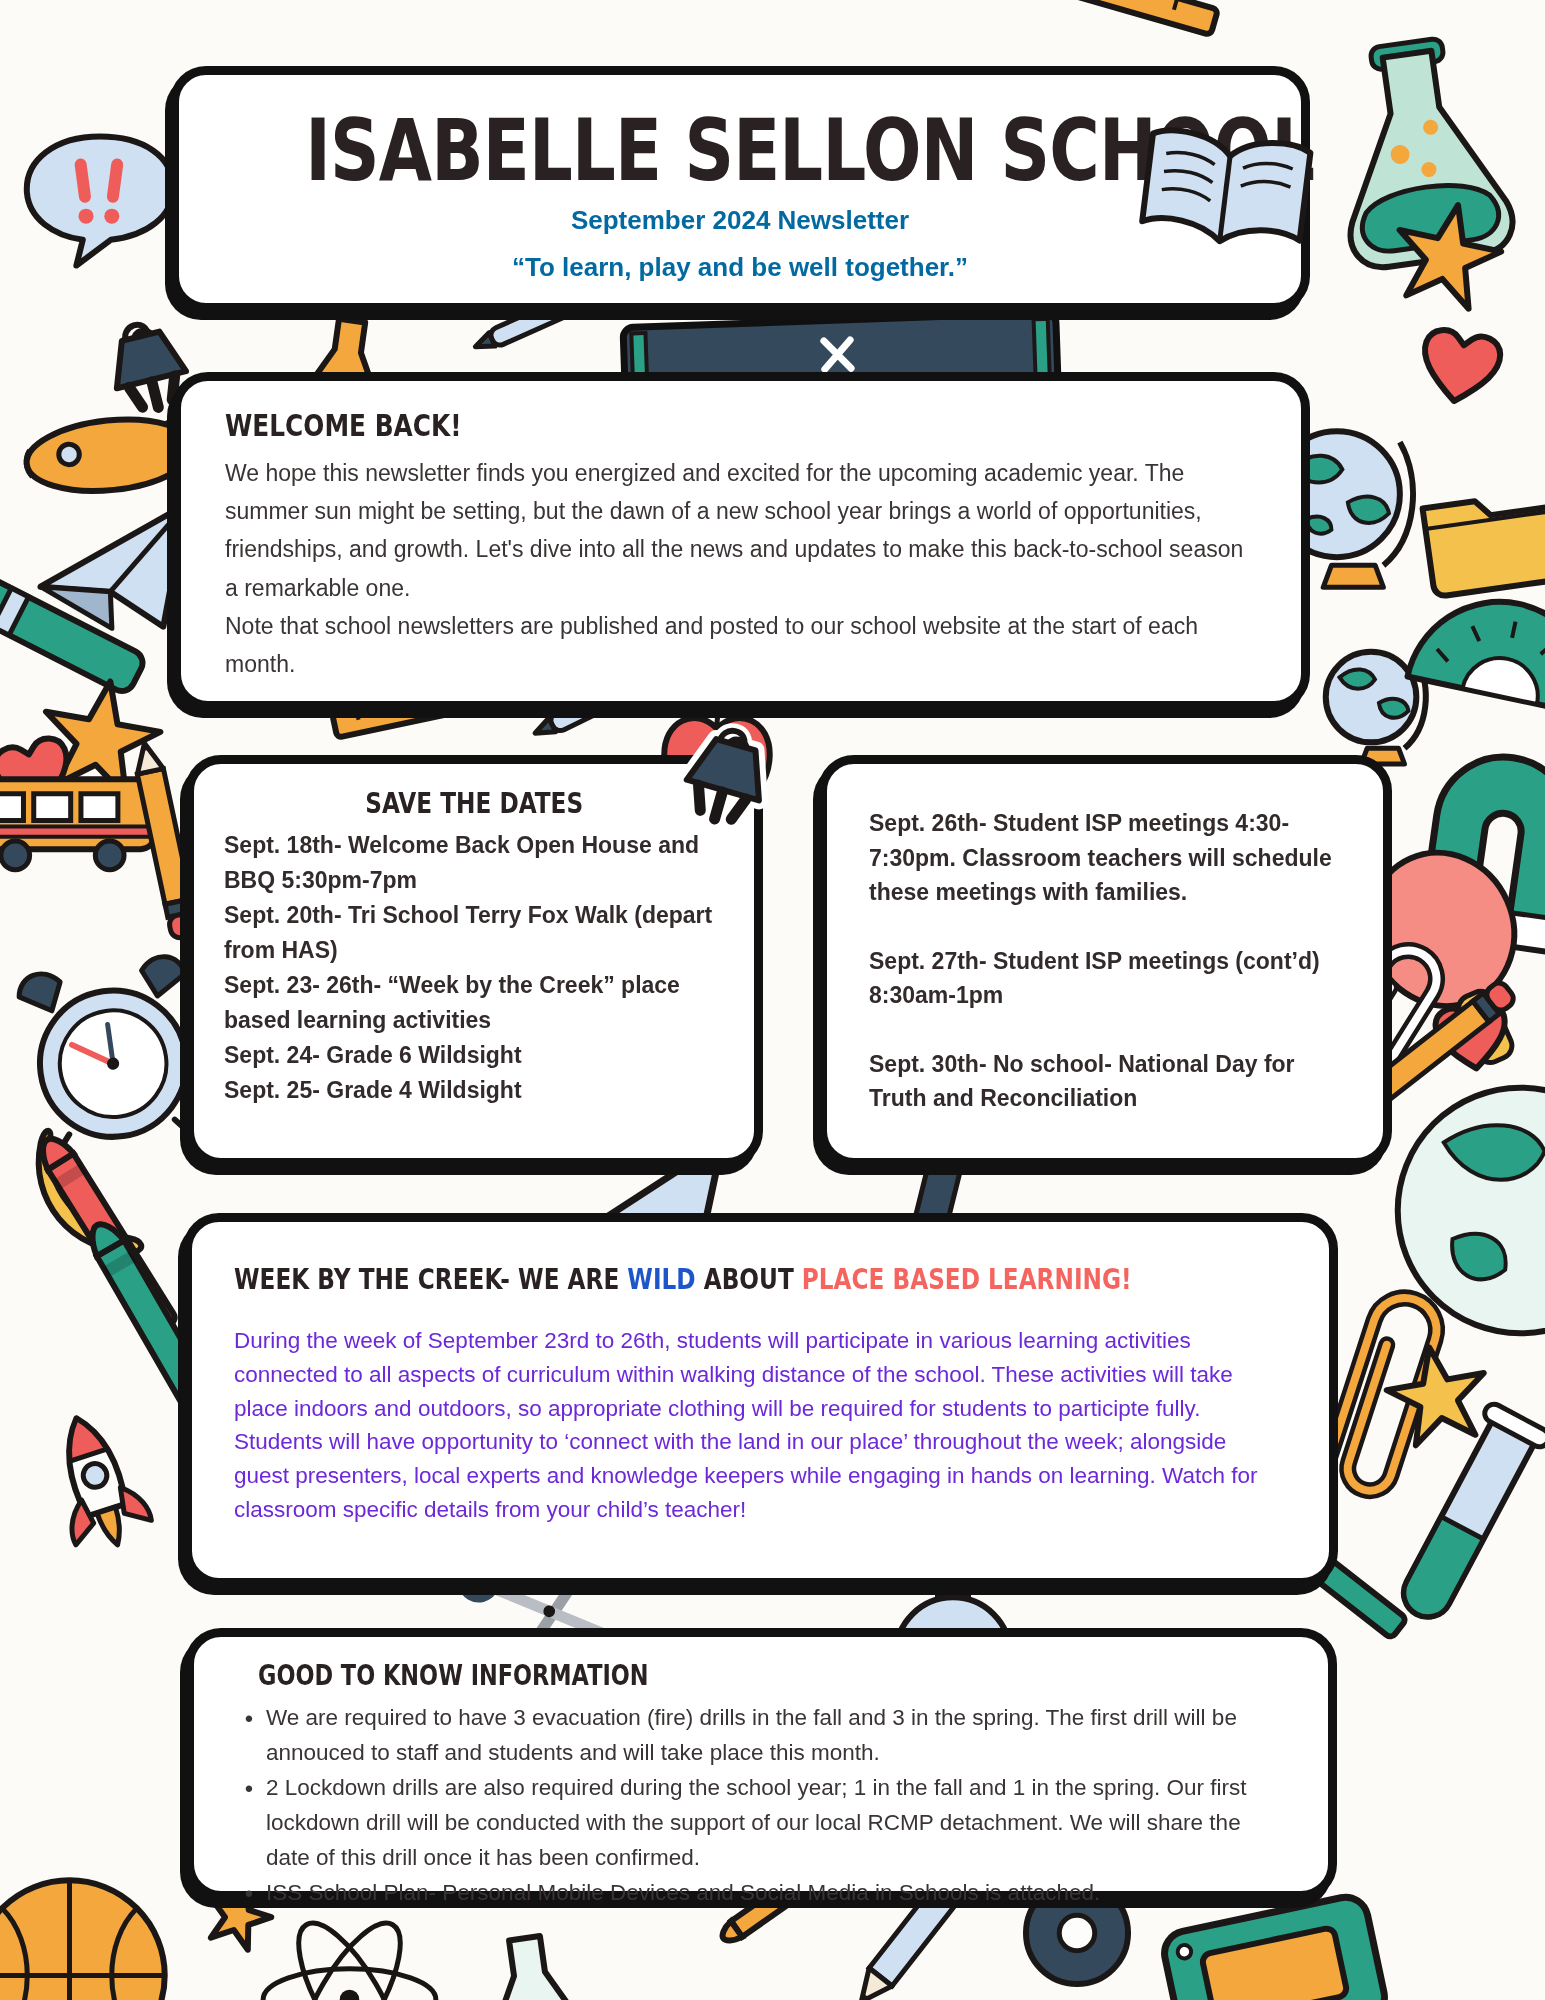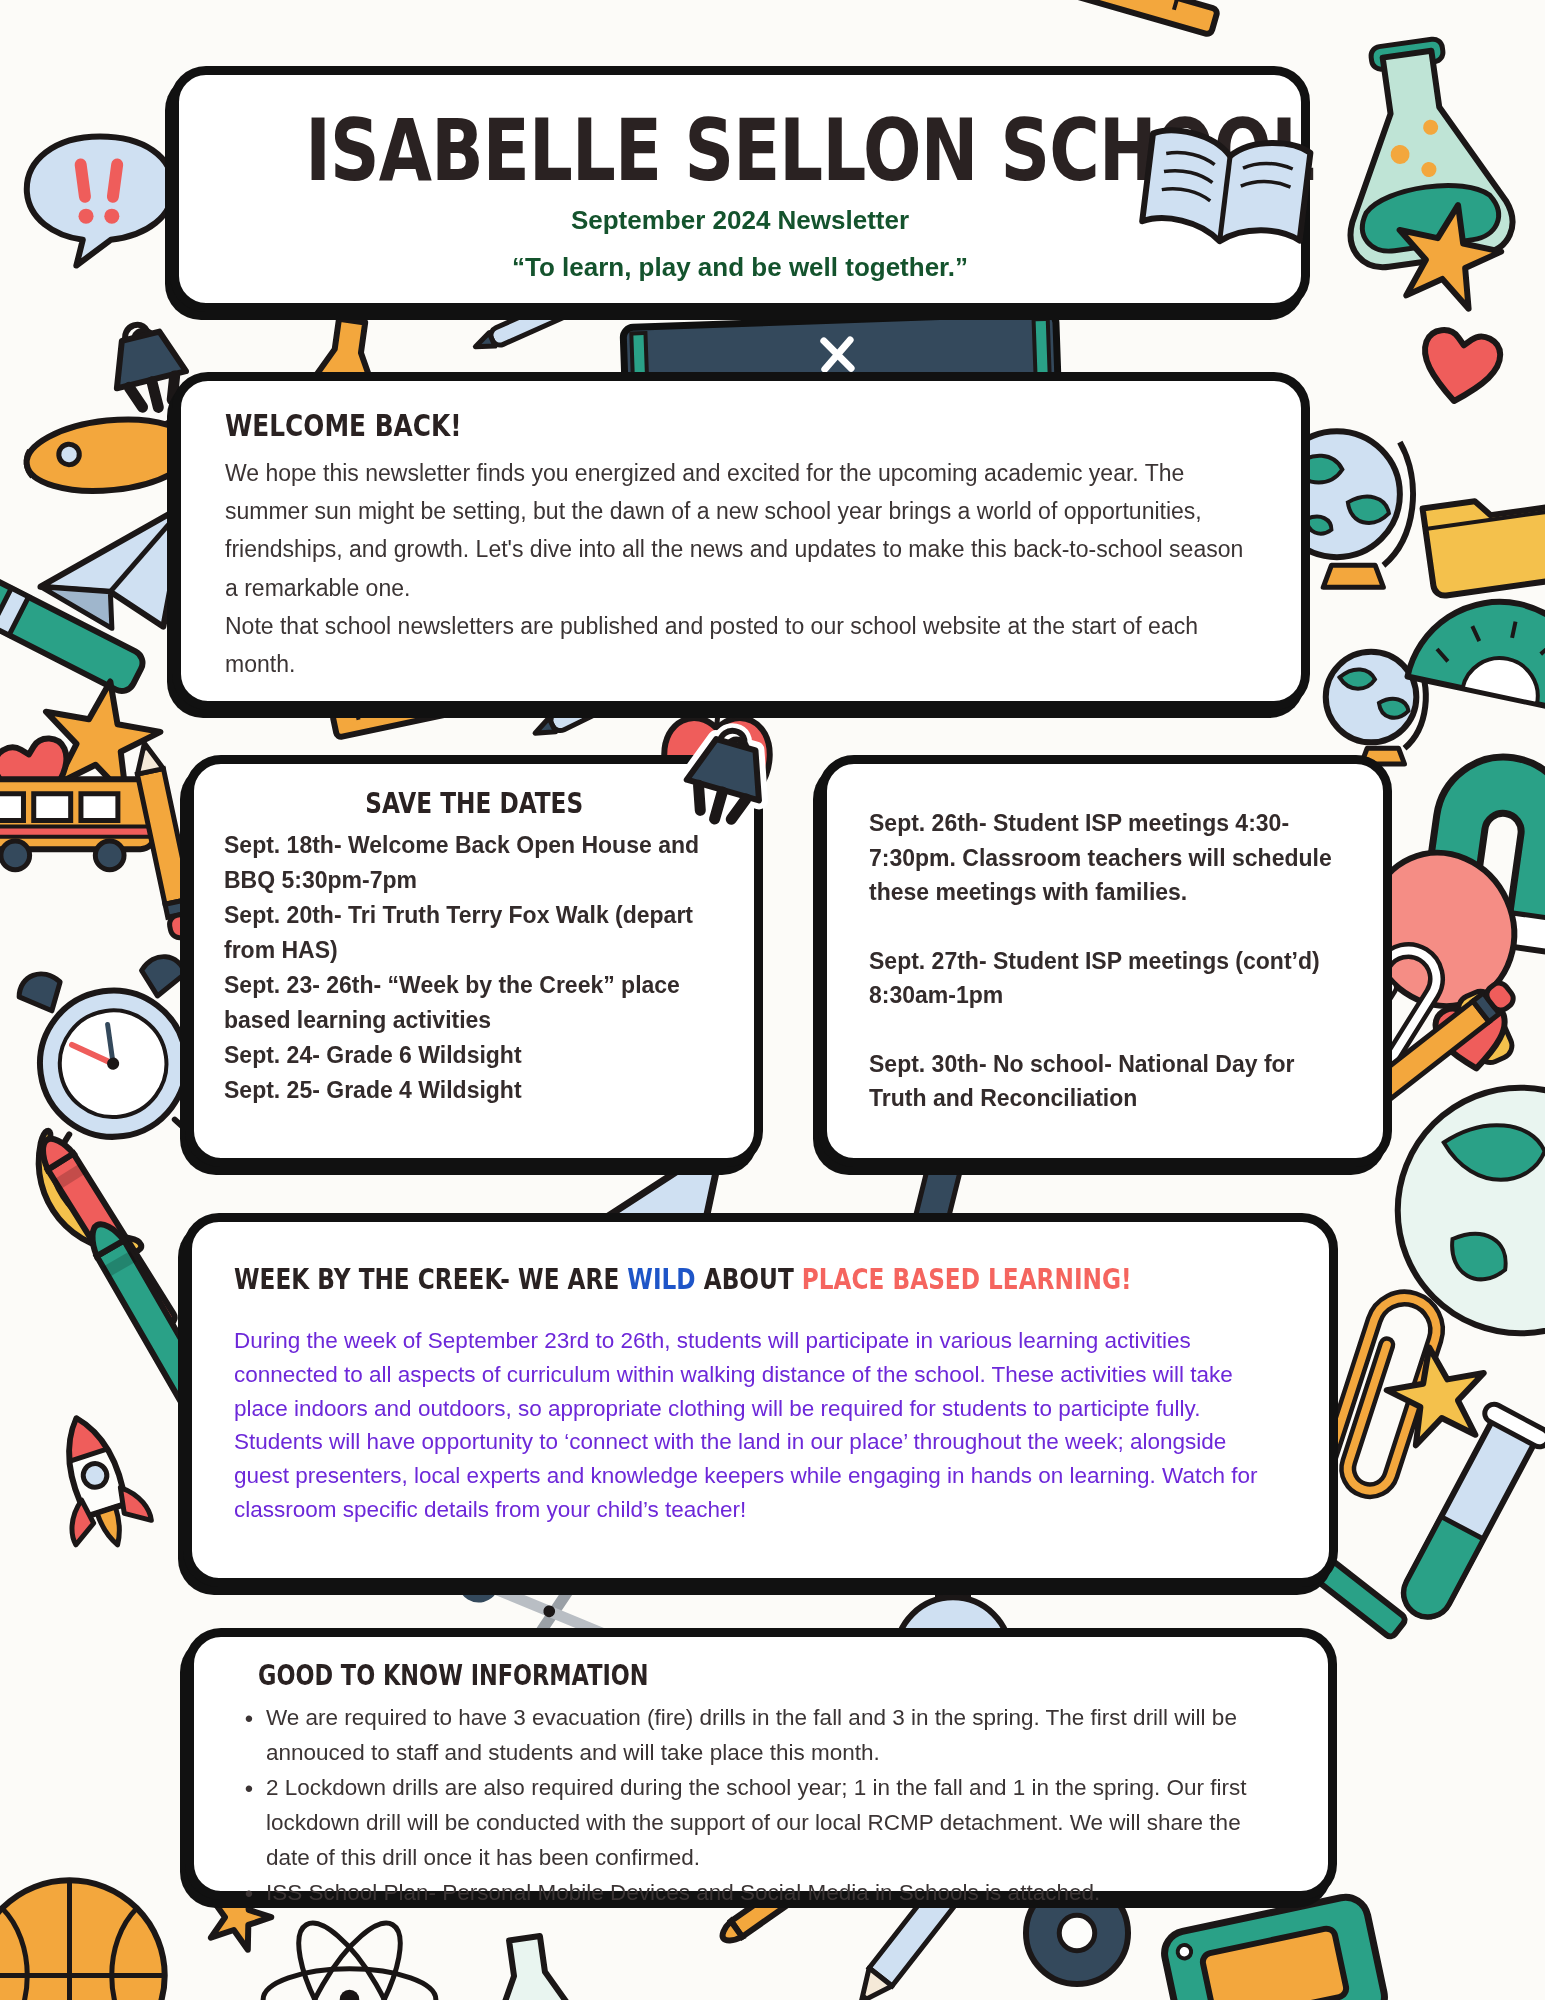--- a/index.html
+++ b/index.html
@@ -12,21 +12,21 @@
   .welcome-box{left:172px;top:372px;width:1138px;height:338px;padding:26px 44px;}
   .dates-box{left:185px;top:755px;width:578px;height:412px;padding:22px 30px;}
   .meet-box{left:818px;top:755px;width:574px;height:412px;padding:42px 30px 20px 42px;}
   .creek-box{left:183px;top:1213px;width:1155px;height:374px;padding:40px 42px;}
   .know-box{left:185px;top:1628px;width:1152px;height:272px;padding:16px 38px;}
   
   .cond{display:inline-block;transform:scaleX(.8);transform-origin:left center;white-space:nowrap;
         font-family:"DejaVu Sans",sans-serif;font-weight:800;color:#2a2222;}
   .cond.center{transform-origin:center;}
   .title{font-size:86px;letter-spacing:-1px;line-height:1.05;}
-  .subtitle,.motto{font-weight:700;font-size:26px;margin:16px 0 0 0;color:#14532d;}
+  .subtitle,.motto{font-weight:700;font-size:26px;margin:16px 0 0 0;color:#0369a1;}
   .subtitle{margin-top:10px;}
   .h2{font-size:31px;margin:0 0 10px 0;}
   .body-text{font-size:23px;line-height:1.66;margin:0;max-width:1030px;color:#3b3434;}
   .dates-head{text-align:center;margin-bottom:8px;}
   .dates-head .cond{font-size:29px;}
   .bold-list{font-size:23px;font-weight:700;line-height:1.52;color:#332b2b;}
   .meet-item{font-size:23px;font-weight:700;line-height:1.5;color:#332b2b;margin:0 0 34px 0;}
   .creek-head{margin:0 0 28px 0;}
   .creek-head .cond{font-size:29px;}
   .wild{color:#1e55c8;}
@@ -349,21 +349,21 @@
     <p class="body-text">We hope this newsletter finds you energized and excited for the upcoming academic year. The summer sun might be setting, but the dawn of a new school year brings a world of opportunities, friendships, and growth. Let's dive into all the news and updates to make this back-to-school season a remarkable one.</p>
     <p class="body-text">Note that school newsletters are published and posted to our school website at the start of each month.</p>
   </section>
 
   <section class="box dates-box">
     <div class="dates-head">
       <span class="cond center">SAVE THE DATES</span>
     </div>
     <div class="bold-list">
       <div>Sept. 18th- Welcome Back Open House and BBQ 5:30pm-7pm</div>
-      <div>Sept. 20th- Tri Truth Terry Fox Walk (depart from HAS)</div>
+      <div>Sept. 20th- Tri School Terry Fox Walk (depart from HAS)</div>
       <div>Sept. 23- 26th- “Week by the Creek” place based learning activities</div>
       <div>Sept. 24- Grade 6 Wildsight</div>
       <div>Sept. 25- Grade 4 Wildsight</div>
     </div>
   </section>
 
   <svg class="doodle front" style="left:668px;top:722px;width:118px;transform:rotate(16deg)" viewBox="0 0 110 100">
     <path d="M20 64 L90 64 L74 20 L36 20Z" fill="#34495c" stroke="#ffffff" stroke-width="18" stroke-linejoin="round"></path>
     <path d="M40 24 C36 4 66 2 62 22 M48 26 C46 10 70 12 66 28" fill="none" stroke="#ffffff" stroke-width="15"></path>
     <path d="M40 24 C36 4 66 2 62 22" fill="none" stroke="#1b1717" stroke-width="6"></path>

